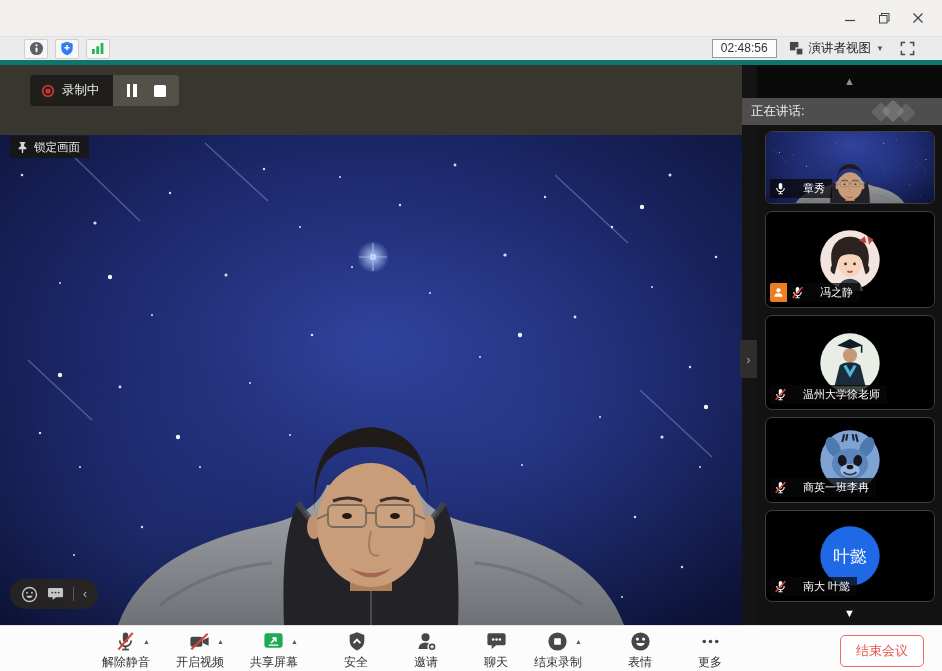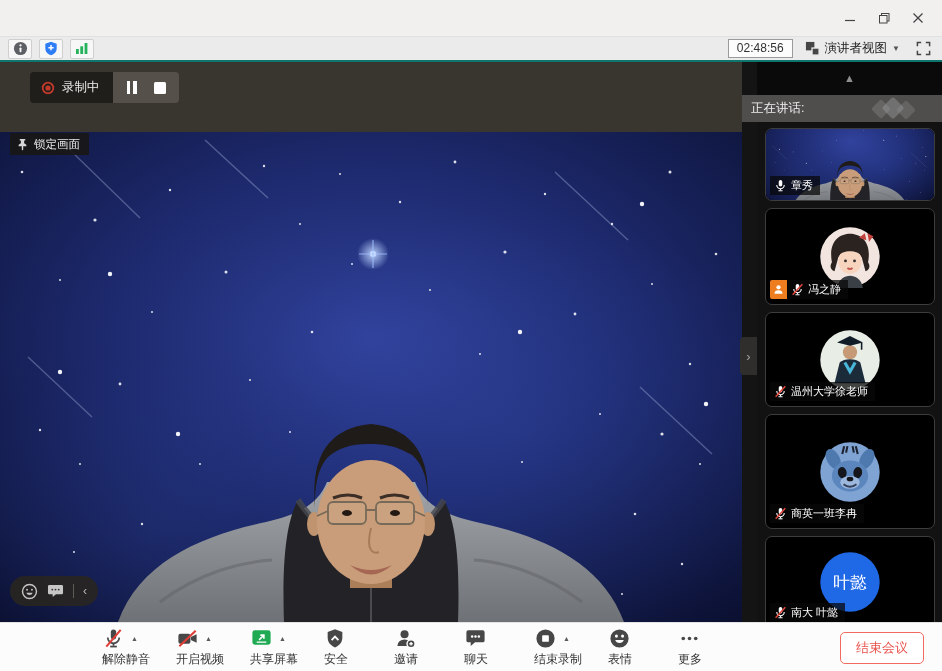--- a/index.html
+++ b/index.html
@@ -6,21 +6,21 @@
   .window{position:relative;width:942px;height:671px;background:#141414;
     font-family:"Liberation Sans","DejaVu Sans",sans-serif;overflow:hidden;
     -webkit-font-smoothing:antialiased;}
   
   .titlebar{position:relative;height:36px;background:#f1f0ef;border-bottom:1px solid #e2e1e0;
     display:flex;align-items:center;}
   .title-text{position:absolute;left:0;right:0;text-align:center;font-size:13px;color:#2b2b2b;}
   .win-controls{margin-left:auto;display:flex;align-items:center;gap:6px;padding-right:10px;z-index:2;}
   .win-btn{width:28px;height:24px;display:flex;align-items:center;justify-content:center;cursor:pointer;}
   
-  .topbar{height:23px;background:#ebebeb;display:flex;align-items:center;padding:0 8px;border-bottom:2px solid #0f766e;}
+  .topbar{height:23px;background:#ebebeb;display:flex;align-items:center;padding:0 24px;border-bottom:5px solid #0f766e;}
   .tb-left{display:flex;gap:7px;align-items:center;}
   .mini-btn{height:18px;min-width:22px;background:#f7f7f7;border:1px solid #cfcfcf;border-radius:2px;
     display:flex;align-items:center;justify-content:center;cursor:pointer;}
   .tb-right{margin-left:auto;display:flex;align-items:center;gap:12px;}
   .timer-box{border:1px solid #9a9a9a;background:#fcfcfc;font-size:12px;color:#333;
     padding:1px 8px;line-height:15px;}
   .view-select{display:flex;align-items:center;gap:5px;font-size:12.5px;color:#222;cursor:pointer;}
   .caret-down{font-size:8px;color:#555;}
   
   .content{position:relative;height:560px;display:flex;background:#141414;}
@@ -60,28 +60,28 @@
   .sb-logo i:nth-child(1){left:2px;top:3px;opacity:.30;}
   .sb-logo i:nth-child(2){left:13px;top:1px;opacity:.45;width:16px;height:16px;}
   .sb-logo i:nth-child(3){left:27px;top:4px;opacity:.28;}
   .tiles{padding:6px 7px 0 8px;}
   .tile{position:relative;background:#000;border:1px solid #3d3d3d;border-radius:7px;overflow:hidden;
     margin-bottom:7px;display:flex;align-items:center;justify-content:center;cursor:pointer;box-sizing:border-box;}
   .tile .thumb{position:absolute;left:0;top:0;width:100%;height:100%;}
   .avatar{width:62px;height:62px;display:block;}
   .tag-row{position:absolute;left:4px;bottom:5px;display:flex;align-items:stretch;max-width:160px;}
   .host-badge{width:17px;background:#ee7d1f;display:flex;align-items:center;justify-content:center;border-radius:2px 0 0 2px;}
-  .name-tag{background:rgba(8,8,8,.74);display:flex;align-items:center;gap:4px;
+  .name-tag{background:rgba(8,8,8,.74);display:flex;align-items:center;gap:16px;
     padding:2px 7px 2px 4px;color:#fff;font-size:11px;white-space:nowrap;}
   .mic-ico{width:13px;height:13px;display:block;flex:none;}
   .scroll-down{text-align:center;color:#ffffff;font-size:11px;line-height:1;margin-top:-1px;cursor:pointer;}
   
   .bottombar{position:relative;height:50px;background:#fcfcfc;border-top:1px solid #e3e3e3;
     display:flex;align-items:center;padding-left:102px;gap:26px;box-sizing:border-box;}
-  .tb-item{display:flex;flex-direction:column;align-items:flex-start;justify-content:center;cursor:pointer;min-width:44px;}
+  .tb-item{display:flex;flex-direction:column;align-items:flex-end;justify-content:center;cursor:pointer;min-width:44px;}
   .tb-iconrow{display:flex;align-items:center;height:23px;}
   .tb-caret{font-size:7px;color:#5a5a5a;margin-left:6px;cursor:pointer;}
   .tb-label{font-size:12px;color:#333;margin-top:1px;white-space:nowrap;}
   .end-btn{margin-left:auto;margin-right:18px;border:1.5px solid #ef6a63;color:#e8544d;background:#fff;
     border-radius:5px;padding:6px 15px;font-size:13px;cursor:pointer;
     font-family:"Liberation Sans","DejaVu Sans",sans-serif;}
 </style>
 </head>
 <body>
 
@@ -401,21 +401,21 @@
           <div class="tag-row">
             <span class="name-tag">
               <svg class="mic-ico">
                   <use href="#mic-off" xlink:href="#mic-off"></use>
                 </svg>
               <span>温州大学徐老师</span>
             </span>
           </div>
         </div>
 
-        <div class="tile" style="height:115px">
+        <div class="tile" style="height:86px">
           <svg class="avatar" viewBox="0 0 48 48">
             <circle cx="24" cy="24" r="23" fill="#7fa3d3"></circle>
             <ellipse cx="11" cy="14" rx="5" ry="8.5" transform="rotate(-28 11 14)" fill="#4e79ae"></ellipse>
             <ellipse cx="37" cy="14" rx="5" ry="8.5" transform="rotate(28 37 14)" fill="#4e79ae"></ellipse>
             <ellipse cx="24" cy="27" rx="14" ry="12" fill="#5b86bd"></ellipse>
             <ellipse cx="18" cy="24.5" rx="3.4" ry="4.4" fill="#14161c" transform="rotate(-8 18 24.5)"></ellipse>
             <ellipse cx="30" cy="24.5" rx="3.4" ry="4.4" fill="#14161c" transform="rotate(8 30 24.5)"></ellipse>
             <ellipse cx="24" cy="32" rx="7.5" ry="5" fill="#9db8dd"></ellipse>
             <ellipse cx="24" cy="29.4" rx="2.6" ry="1.8" fill="#14161c"></ellipse>
             <path d="M19 33.5 q5 4 10 0" stroke="#33415c" stroke-width="1.5" fill="none"></path>

